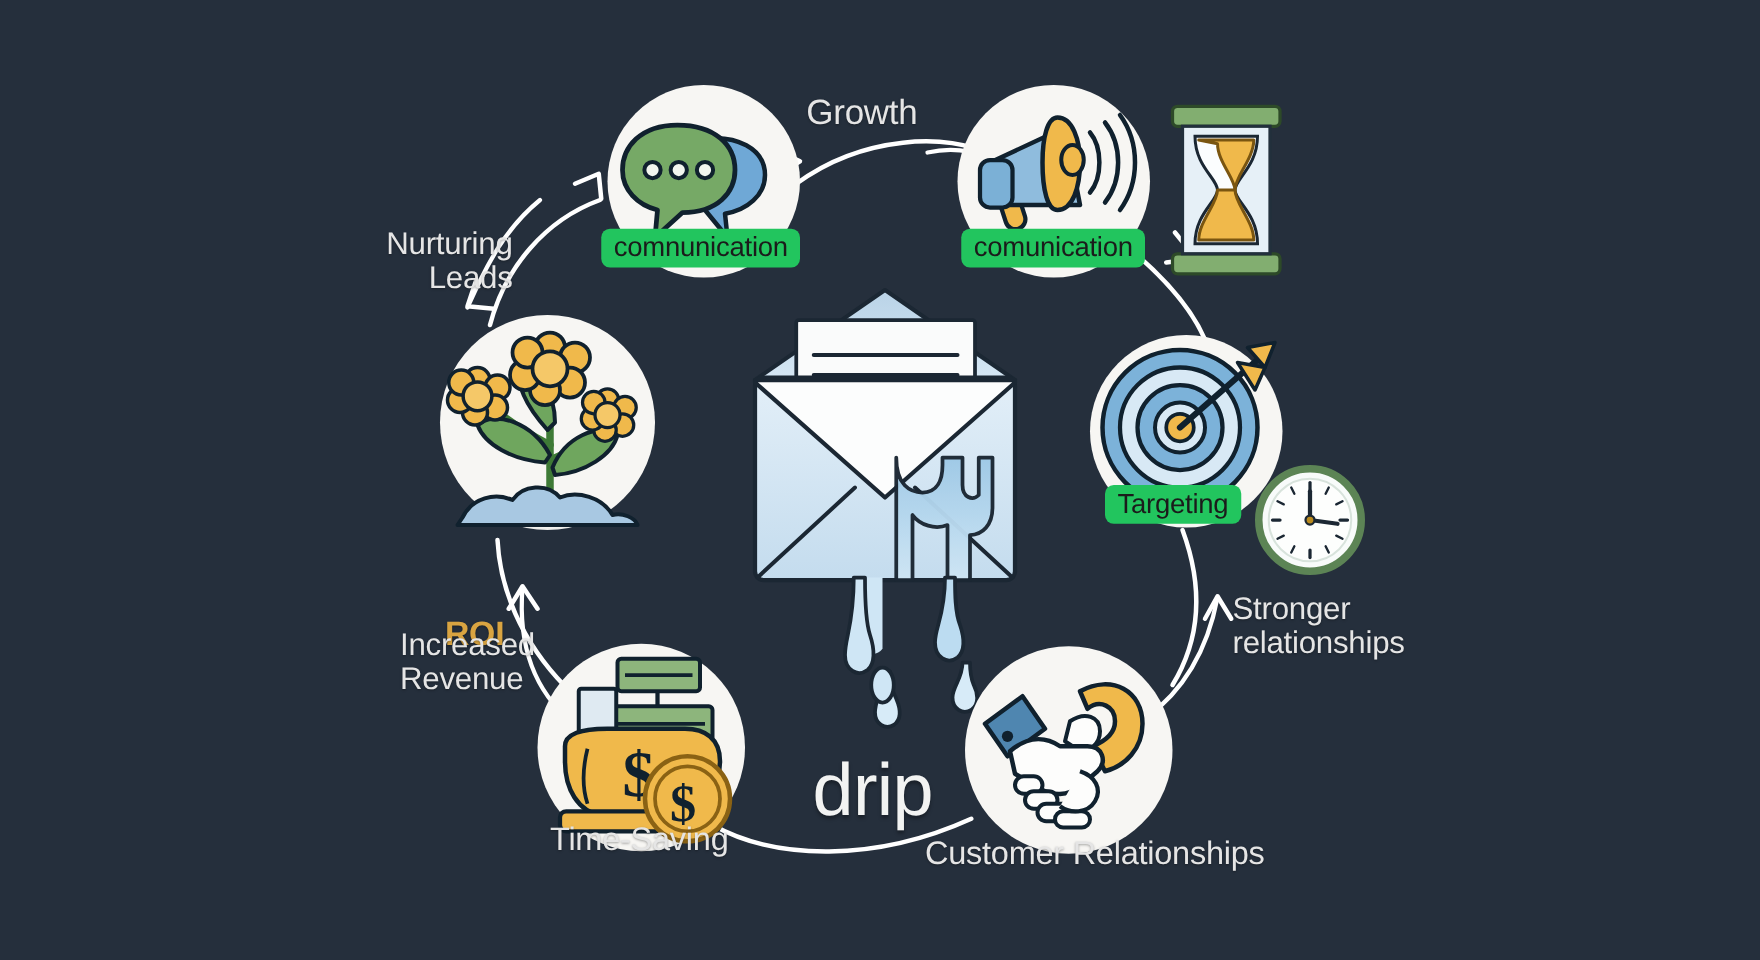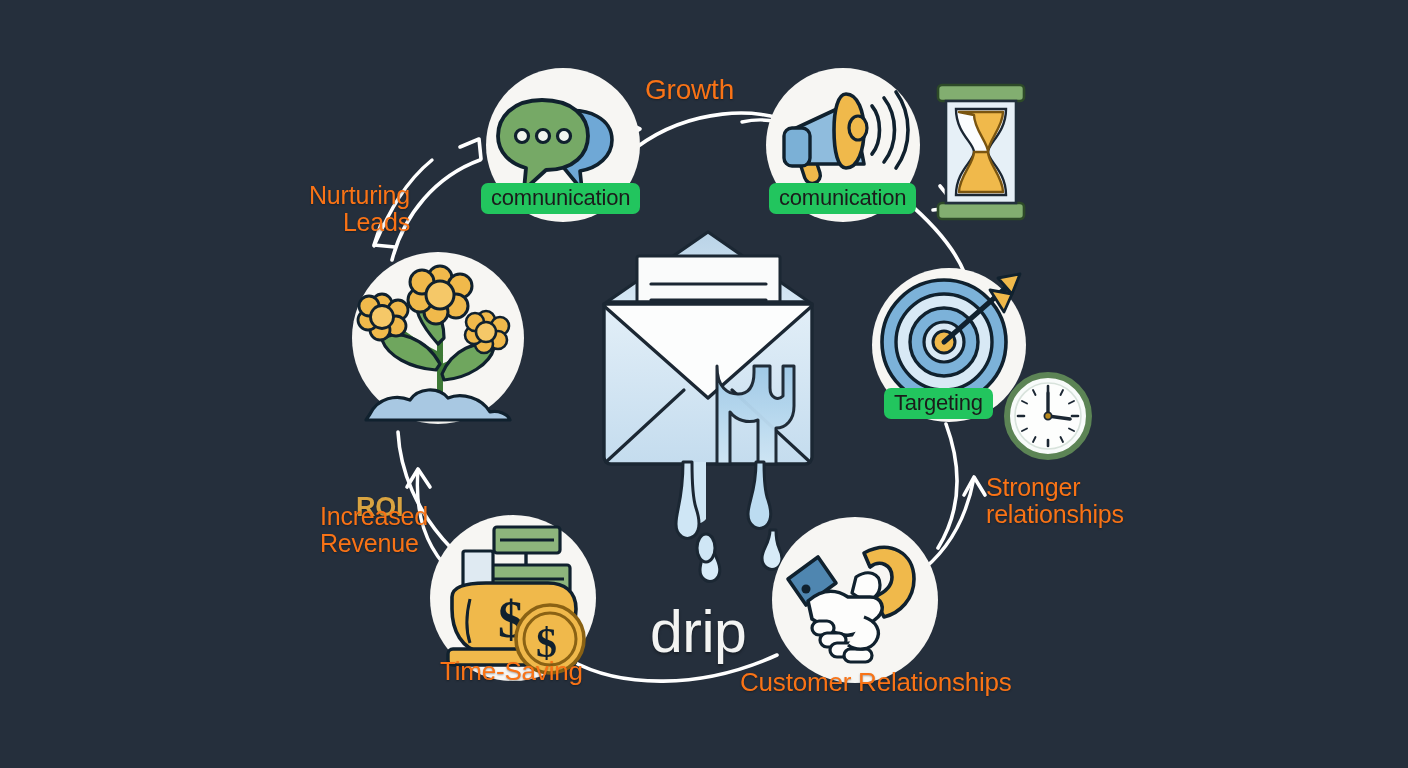--- a/index.html
+++ b/index.html
@@ -40,21 +40,21 @@
     font-size: 22px;
     font-weight: 400;
     padding: 3px 10px 5px 10px;
     border-radius: 7px;
     white-space: nowrap;
     letter-spacing: -0.2px;
     line-height: 1.05;
   }
   .flabel {
     position: absolute;
-    color: #f97316;
+    color: #e5e5e5;
     font-size: 25px;
     line-height: 1.08;
     white-space: pre;
     letter-spacing: -0.2px;
     text-shadow: 0 1px 2px rgba(0,0,0,0.35);
   }
   .flabel.gold { color: #d9a441; }
   .brand {
     position: absolute;
     color: #f2f3f2;

